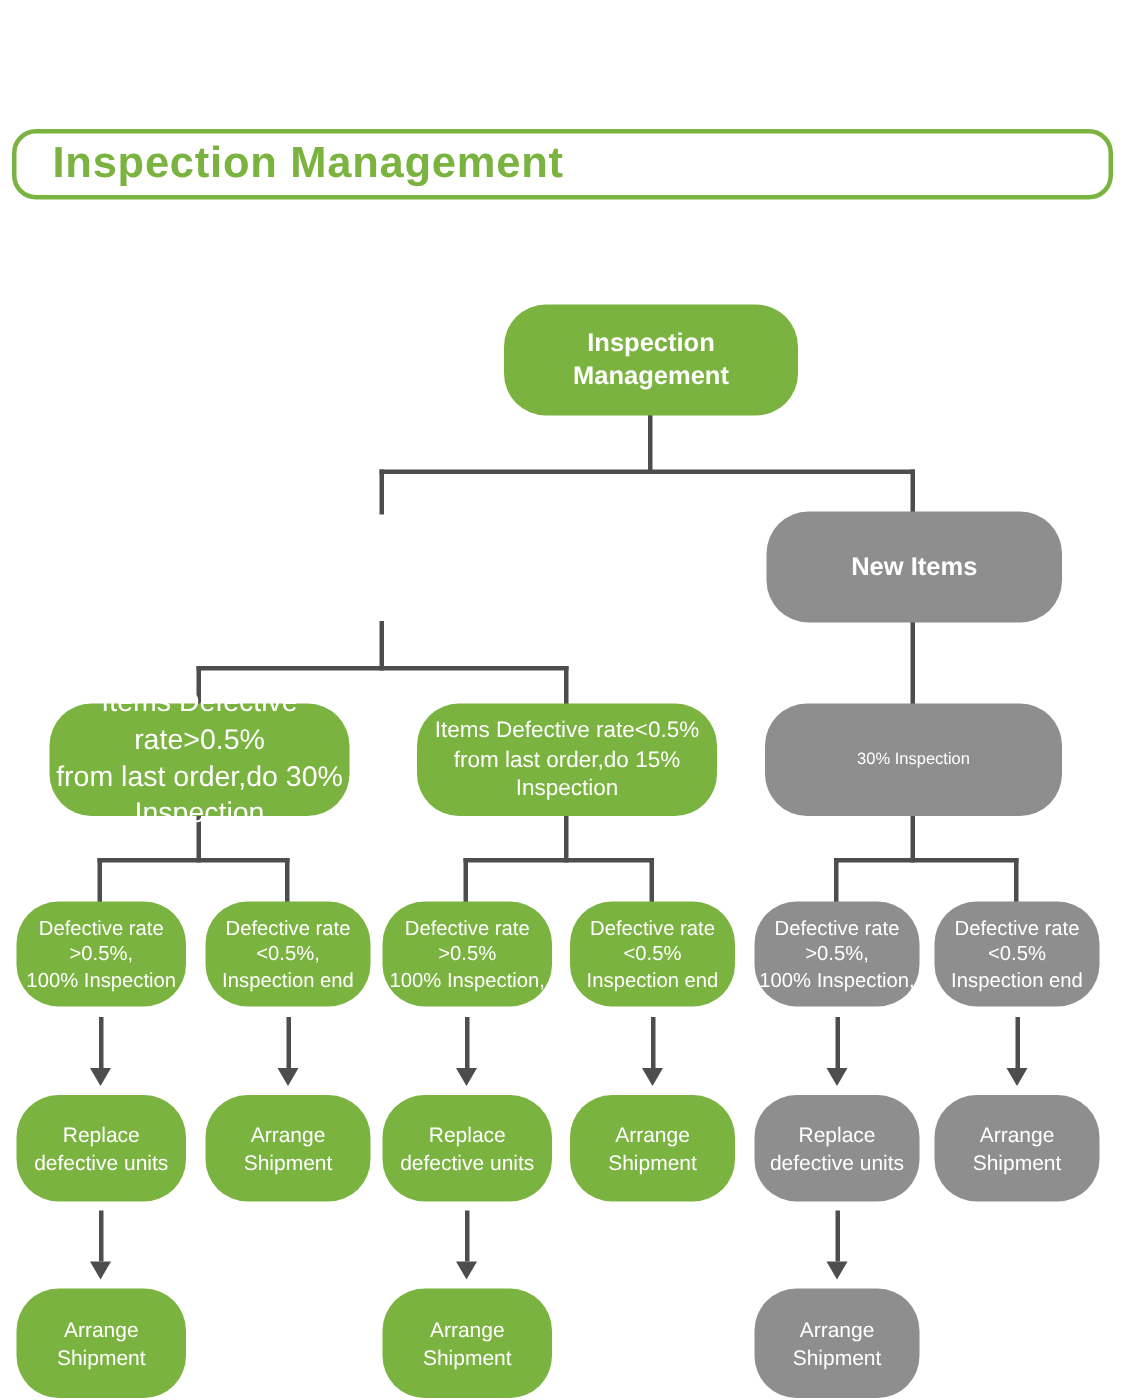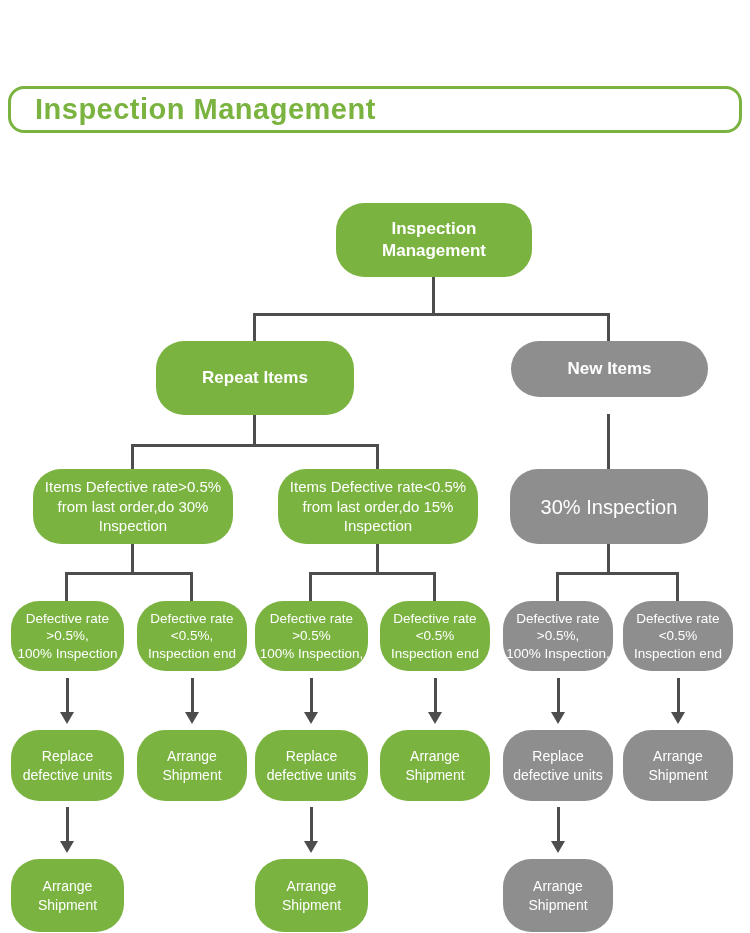--- a/index.html
+++ b/index.html
@@ -118,30 +118,29 @@
       <div class="head" style="border-top-color: rgb(77, 77, 77);"></div>
     </div>
   <div class="arrow" style="left:551px;top:761px;height:46px;">
       <div class="shaft" style="background: rgb(77, 77, 77);"></div>
       <div class="head" style="border-top-color: rgb(77, 77, 77);"></div>
     </div>
 
   <div class="node green bold" style="left: 336px; top: 157px; width: 196px; height: 74px; font-size: 17px; background: rgb(122, 179, 63); color: rgb(255, 255, 255);">Inspection
 Management</div>
 
-  <div class="node green bold" style="left: 156px; top: 295px; width: 198px; height: 74px; font-size: 17px; background: rgb(122, 179, 63); color: rgb(255, 255, 255);">Repeat Items</div>
-  <div class="node gray bold" style="left: 511px; top: 295px; width: 197px; height: 56px; font-size: 17px; background: rgb(142, 142, 142); color: rgb(255, 255, 255);">New Items</div>
+  <div class="node gray bold" style="left: 511px; top: 295px; width: 197px; height: 74px; font-size: 17px; background: rgb(142, 142, 142); color: rgb(255, 255, 255);">New Items</div>
 
-  <div class="node green" style="left: 33px; top: 423px; width: 200px; height: 75px; font-size: 15px; background: rgb(122, 179, 63); color: rgb(255, 255, 255);">Items Defective rate&gt;0.5%
+  <div class="node green" style="left: 33px; top: 423px; width: 200px; height: 75px; font-size: 19px; background: rgb(122, 179, 63); color: rgb(255, 255, 255);">Items Defective rate&gt;0.5%
 from last order,do 30%
 Inspection</div>
   <div class="node green" style="left: 278px; top: 423px; width: 200px; height: 75px; font-size: 15px; background: rgb(122, 179, 63); color: rgb(255, 255, 255);">Items Defective rate&lt;0.5%
 from last order,do 15%
 Inspection</div>
-  <div class="node gray" style="left: 510px; top: 423px; width: 198px; height: 75px; font-size: 20px; background: rgb(142, 142, 142); color: rgb(255, 255, 255);">30% Inspection</div>
+  <div class="node gray" style="left: 510px; top: 423px; width: 198px; height: 75px; font-size: 11px; background: rgb(142, 142, 142); color: rgb(255, 255, 255);">30% Inspection</div>
 
   <div class="node green" style="left: 11px; top: 555px; width: 113px; height: 70px; font-size: 13.5px; background: rgb(122, 179, 63); color: rgb(255, 255, 255);">Defective rate
 &gt;0.5%,
 100% Inspection</div>
   <div class="node green" style="left: 137px; top: 555px; width: 110px; height: 70px; font-size: 13.5px; background: rgb(122, 179, 63); color: rgb(255, 255, 255);">Defective rate
 &lt;0.5%,
 Inspection end</div>
   <div class="node green" style="left: 255px; top: 555px; width: 113px; height: 70px; font-size: 13.5px; background: rgb(122, 179, 63); color: rgb(255, 255, 255);">Defective rate
 &gt;0.5%
 100% Inspection,</div>

